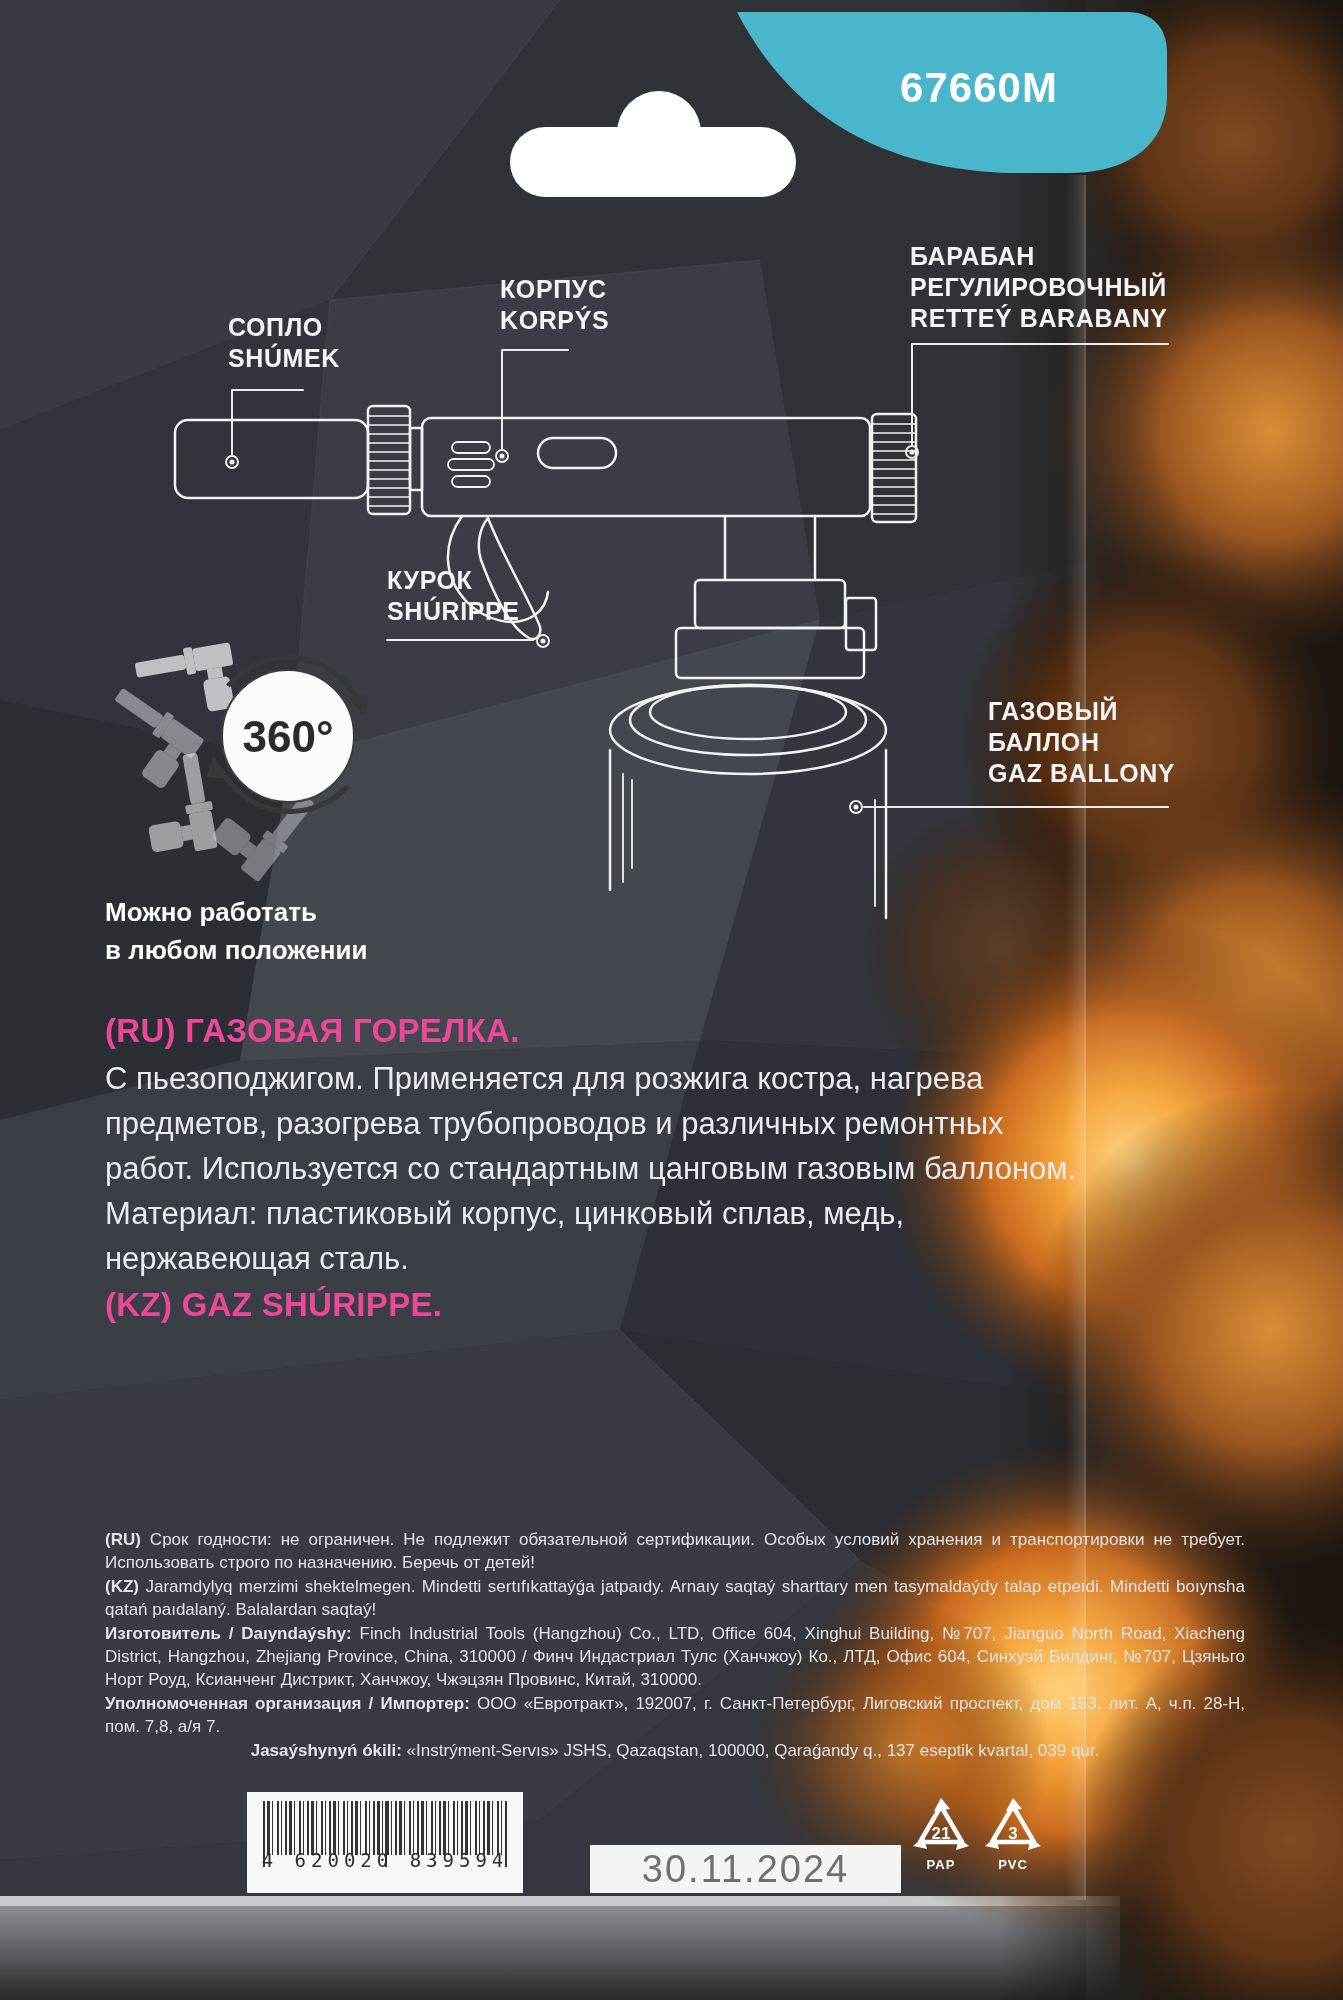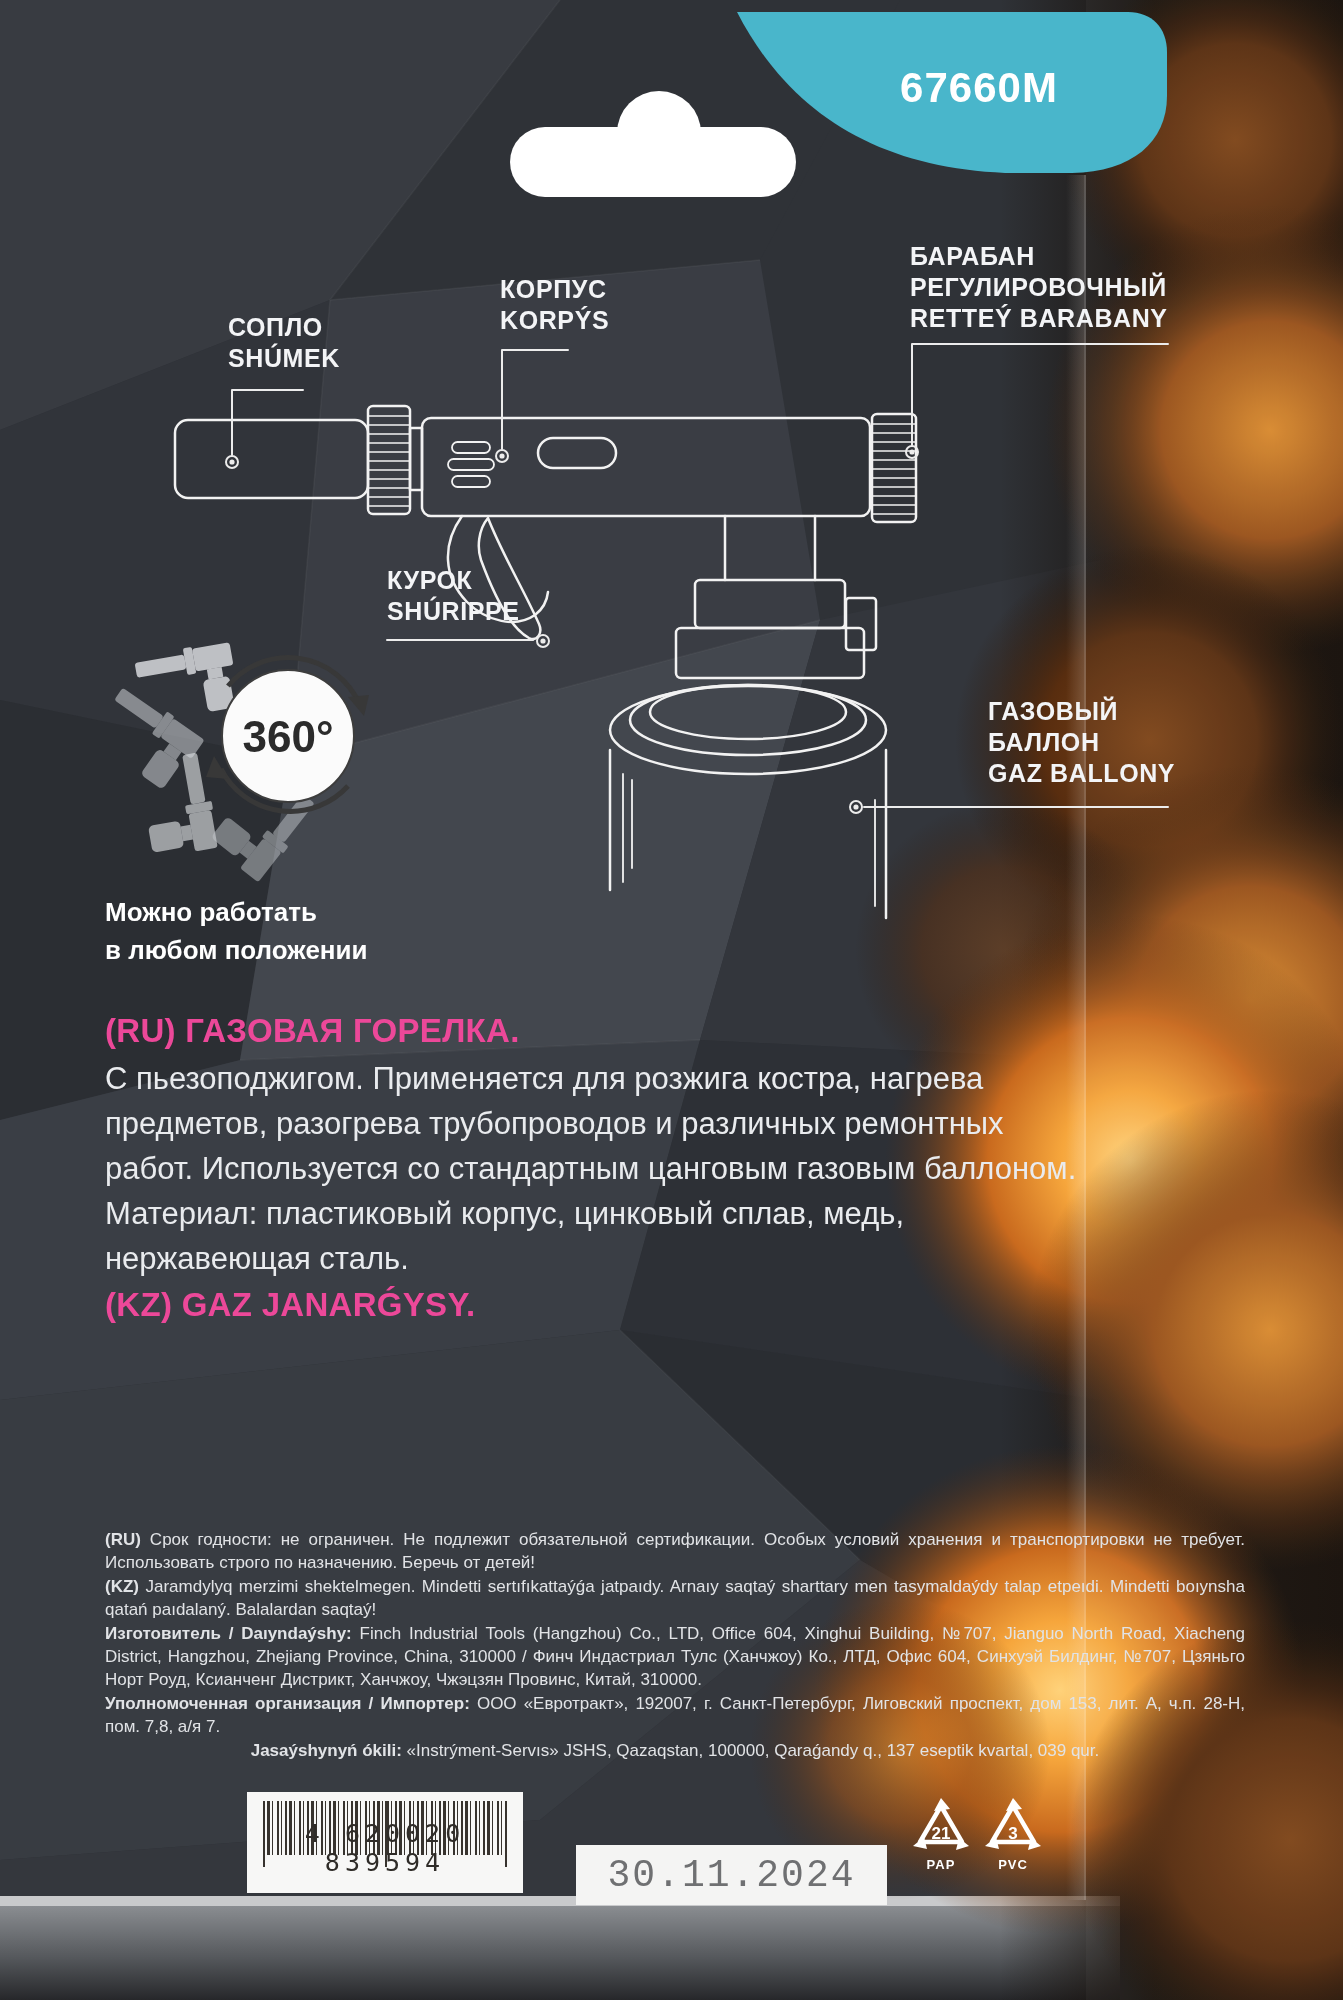--- a/index.html
+++ b/index.html
@@ -42,30 +42,30 @@
   .barcode-bars{position:absolute;left:16px;right:16px;top:9px;height:54px;
     background:repeating-linear-gradient(90deg,
       #37332e 0 2px,#f7f7f6 2px 4px,#37332e 4px 7px,#f7f7f6 7px 9px,
       #37332e 9px 10px,#f7f7f6 10px 14px,#37332e 14px 16px,#f7f7f6 16px 18px,
       #37332e 18px 19px,#f7f7f6 19px 22px);}
   .barcode-bars::before,.barcode-bars::after{content:"";position:absolute;top:0;
     width:2px;height:66px;background:#37332e;}
   .barcode-bars::before{left:0;}
   .barcode-bars::after{right:0;}
   .bar-mid{position:absolute;left:50%;top:0;width:2px;height:66px;background:#37332e;}
-  .barcode-digits{position:absolute;left:0;right:0;bottom:16px;text-align:center;
+  .barcode-digits{position:absolute;left:0;right:0;bottom:22px;text-align:center;
     font-family:"DejaVu Sans Mono","Liberation Mono",monospace;
-    font-size:25px;letter-spacing:5px;color:#2f2c28;}
+    font-size:19px;letter-spacing:5px;color:#2f2c28;}
 
   .date-label-box{left:582px;top:1792px;width:311px;height:45px;background:#f4f4f3;
     display:flex;align-items:center;justify-content:center;
     font-size:19px;font-weight:bold;color:#4b4b4d;}
-  .date-value-box{left:576px;top:1845px;width:311px;height:60px;background:#f4f4f3;
+  .date-value-box{left:590px;top:1845px;width:311px;height:48px;background:#f4f4f3;
     display:flex;align-items:center;justify-content:center;
-    font-size:38px;color:#6f7072;letter-spacing:2px;font-family:Liberation Mono, monospace;}
+    font-size:38px;color:#6f7072;letter-spacing:2px;}
 
   .recycle{width:58px;text-align:center;color:#ffffff;}
   .recycle .mat{font-size:13px;font-weight:bold;letter-spacing:1px;margin-top:-2px;}
   .rec1{left:912px;top:1797px;}
   .rec2{left:984px;top:1797px;}
 </style>
 </head>
 <body>
 
 <div class="stage">
@@ -236,21 +236,21 @@
   <div class="abs badge-caption">Можно работать
 в любом положении</div>
 
   <div class="abs heading ru-heading">(RU) ГАЗОВАЯ ГОРЕЛКА.</div>
   <div class="abs body-text ru-body">С пьезоподжигом. Применяется для розжига костра, нагрева
 предметов, разогрева трубопроводов и различных ремонтных
 работ. Используется со стандартным цанговым газовым баллоном.
 Материал: пластиковый корпус, цинковый сплав, медь,
 нержавеющая сталь.</div>
 
-  <div class="abs heading kz-heading">(KZ) GAZ JANARǴYSY.</div>
+  <div class="abs heading kz-heading">(KZ) GAZ SHÚRIPPE.</div>
 
   <div class="abs fineprint">
     <p><b>(RU)</b><span> Срок годности: не ограничен. Не подлежит обязательной сертификации. Особых условий хранения и транспортировки не требует. Использовать строго по назначению. Беречь от детей!</span></p>
     <p><b>(KZ)</b><span> Jaramdylyq merzimi shektelmegen. Mindetti sertıfıkattaýǵa jatpaıdy. Arnaıy saqtaý sharttary men tasymaldaýdy talap etpeıdi. Mindetti boıynsha qatań paıdalaný. Balalardan saqtaý!</span></p>
     <p><b>Изготовитель / Daıyndaýshy:</b><span> Finch Industrial Tools (Hangzhou) Co., LTD, Office 604, Xinghui Building, №707, Jianguo North Road, Xiacheng District, Hangzhou, Zhejiang Province, China, 310000 / Финч Индастриал Тулс (Ханчжоу) Ко., ЛТД, Офис 604, Синхуэй Билдинг, №707, Цзяньго Норт Роуд, Ксианченг Дистрикт, Ханчжоу, Чжэцзян Провинс, Китай, 310000.</span></p>
     <p><b>Уполномоченная организация / Импортер:</b><span> ООО «Евротракт», 192007, г. Санкт-Петербург, Лиговский проспект, дом 153, лит. А, ч.п. 28-Н, пом. 7,8, а/я 7.</span></p>
     <p class="nojust"><b>Jasaýshynyń ókili:</b><span> «Instrýment-Servıs» JSHS, Qazaqstan, 100000, Qaraǵandy q., 137 eseptik kvartal, 039 qur.</span></p>
   </div>
 
   <div class="abs barcode-box">

